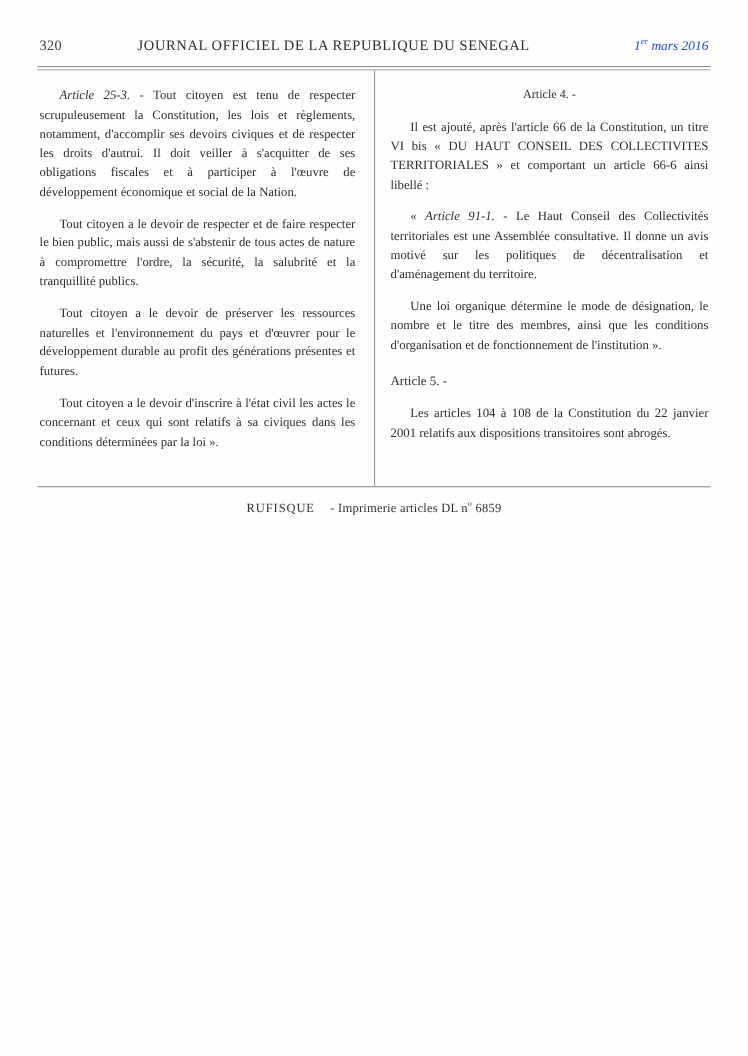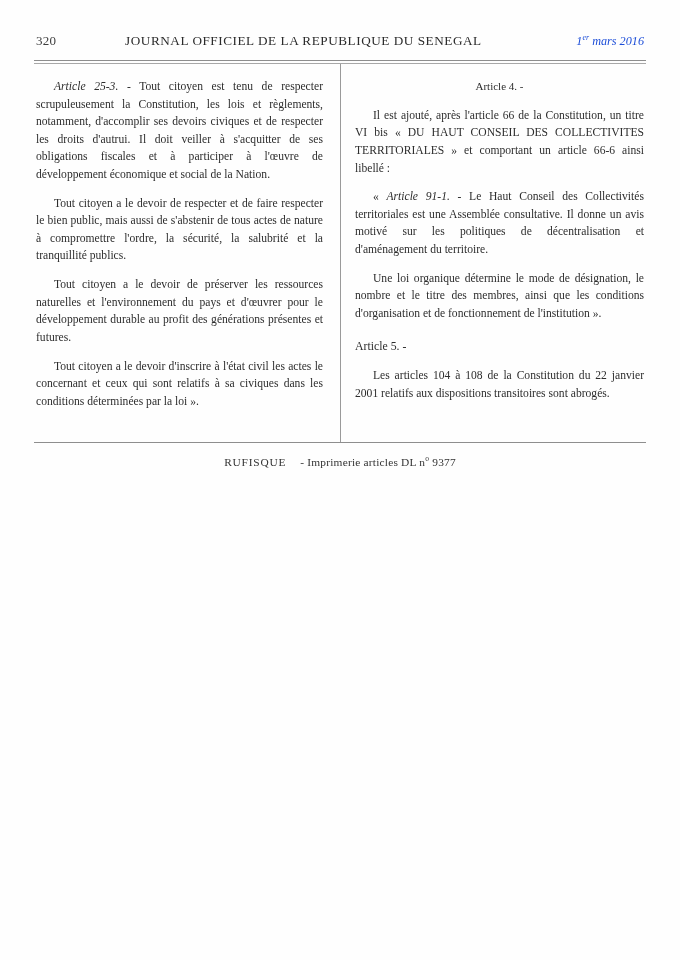--- a/index.html
+++ b/index.html
@@ -195,16 +195,16 @@
       <p class="para">Une loi organique détermine le mode de désignation, le nombre et le titre des membres, ainsi que les conditions d'organisation et de fonctionnement de l'institution ».</p>
       <p class="art-head-2">Article 5. -</p>
       <p class="para">Les articles 104 à 108 de la Constitution du 22 janvier 2001 relatifs aux dispositions transitoires sont abrogés.</p>
     </div>
 
   </div>
 
   <div class="rule-bottom"></div>
 
   <div class="imprint">
-    <span class="city">RUFISQUE</span><span class="sep"></span><span>- Imprimerie articles DL n</span><sup>o</sup><span> 9377</span>
+    <span class="city">RUFISQUE</span><span class="sep"></span><span>- Imprimerie articles DL n</span><sup>o</sup><span> 6859</span>
   </div>
 
 </div>
 
 </body></html>

